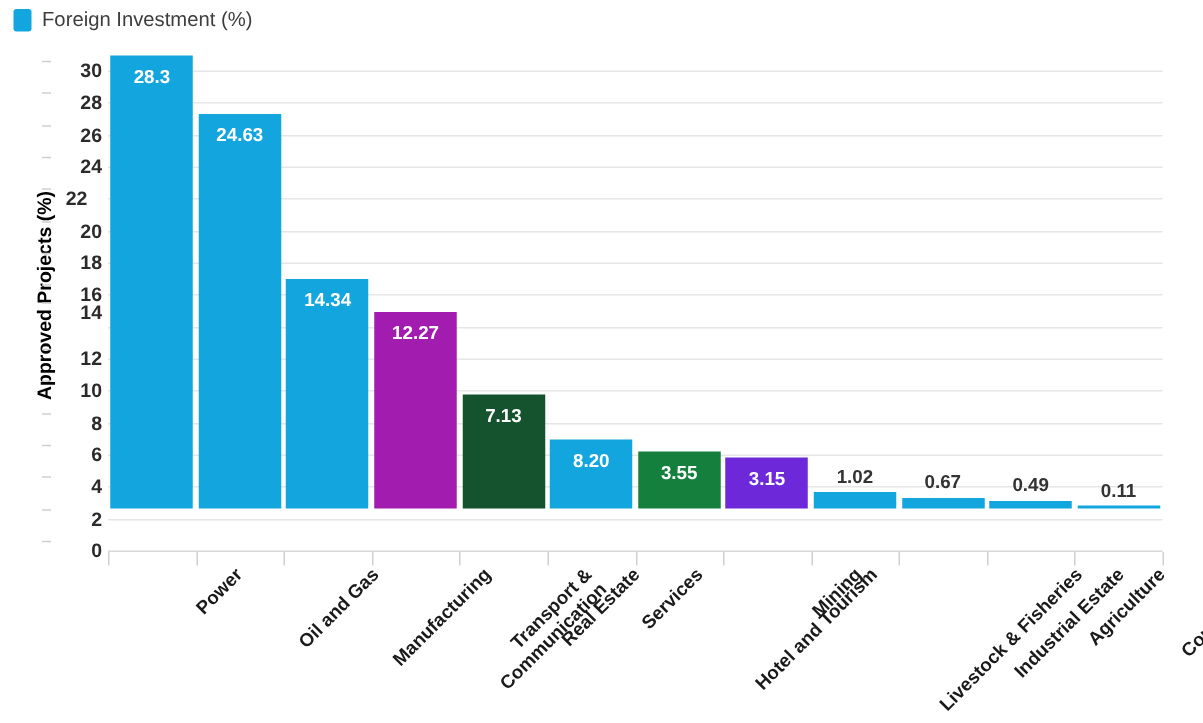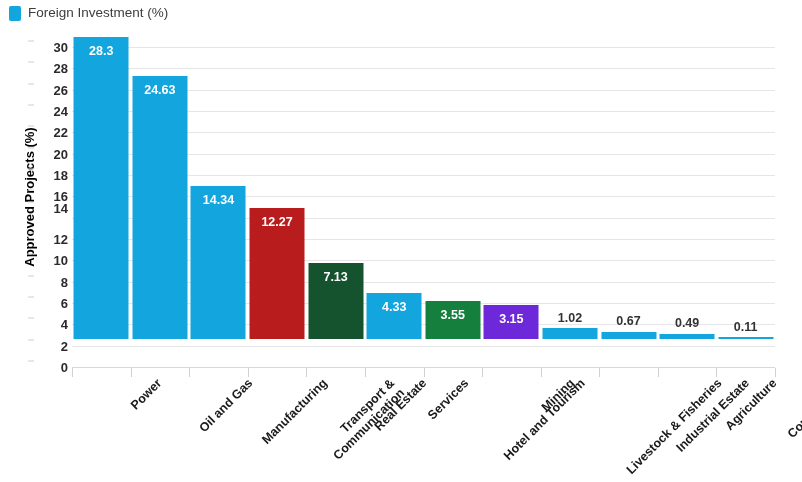--- a/index.html
+++ b/index.html
@@ -202,32 +202,32 @@
           <div class="bar" title="Oil and Gas: 24.63" style="height: 262.72px; background: rgb(18, 165, 222);">
             <div class="bar-value inside">24.63</div>
           </div>
         </div>
         <div class="bar-slot" style="left: 117.167px; width: 58.5833px;">
           <div class="bar" title="Manufacturing: 14.34" style="height: 152.96px; background: rgb(18, 165, 222);">
             <div class="bar-value inside">14.34</div>
           </div>
         </div>
         <div class="bar-slot" style="left: 175.75px; width: 58.5833px;">
-          <div class="bar" title="Transport &amp; Communication: 12.27" style="height: 130.88px; background: #b91c1c;">
+          <div class="bar" title="Transport &amp; Communication: 12.27" style="height: 130.88px; background: #a21caf;">
             <div class="bar-value inside">12.27</div>
           </div>
         </div>
         <div class="bar-slot" style="left: 234.333px; width: 58.5833px;">
           <div class="bar" title="Real Estate: 7.13" style="height: 76.0533px; background: #14532d;">
             <div class="bar-value inside">7.13</div>
           </div>
         </div>
         <div class="bar-slot" style="left: 292.917px; width: 58.5833px;">
           <div class="bar" title="Services: 4.33" style="height: 46.1867px; background: rgb(18, 165, 222);">
-            <div class="bar-value inside">4.33</div>
+            <div class="bar-value inside">8.20</div>
           </div>
         </div>
         <div class="bar-slot" style="left: 351.5px; width: 58.5833px;">
           <div class="bar" title="Hotel and Tourism: 3.55" style="height: 37.8667px; background: #15803d;">
             <div class="bar-value inside">3.55</div>
           </div>
         </div>
         <div class="bar-slot" style="left: 410.083px; width: 58.5833px;">
           <div class="bar" title="Mining: 3.15" style="height: 33.6px; background: #6d28d9;">
             <div class="bar-value inside">3.15</div>
@@ -261,21 +261,21 @@
       <div class="y-tick-label" style="top: 345.667px;">2<span class="y-tick-dash"></span></div>
       <div class="y-tick-label" style="top: 324.333px;">4<span class="y-tick-dash"></span></div>
       <div class="y-tick-label" style="top: 303px;">6<span class="y-tick-dash"></span></div>
       <div class="y-tick-label" style="top: 281.667px;">8<span class="y-tick-dash"></span></div>
       <div class="y-tick-label" style="top: 260.333px;">10<span class="y-tick-dash"></span></div>
       <div class="y-tick-label" style="top: 239px;">12<span class="y-tick-dash"></span></div>
       <div class="y-tick-label" style="top: 208px;">14<span class="y-tick-dash"></span></div>
       <div class="y-tick-label" style="top: 196.333px;">16<span class="y-tick-dash"></span></div>
       <div class="y-tick-label" style="top: 175px;">18<span class="y-tick-dash"></span></div>
       <div class="y-tick-label" style="top: 153.667px;">20<span class="y-tick-dash"></span></div>
-      <div class="y-tick-label" style="top: 132.333px;">22<span class="y-tick-dash"></span></div>
+      <div class="y-tick-label" style="top: 132.333px; text-align: center;">22<span class="y-tick-dash"></span></div>
       <div class="y-tick-label" style="top: 111px;">24<span class="y-tick-dash"></span></div>
       <div class="y-tick-label" style="top: 89.6667px;">26<span class="y-tick-dash"></span></div>
       <div class="y-tick-label" style="top: 68.3333px;">28<span class="y-tick-dash"></span></div>
       <div class="y-tick-label" style="top: 47px;">30<span class="y-tick-dash"></span></div>
     </div>
 
   <div id="x-ticks">
       <div class="x-tick" style="left: 72px;"></div>
       <div class="x-tick" style="left: 130.583px;"></div>
       <div class="x-tick" style="left: 189.167px;"></div>

